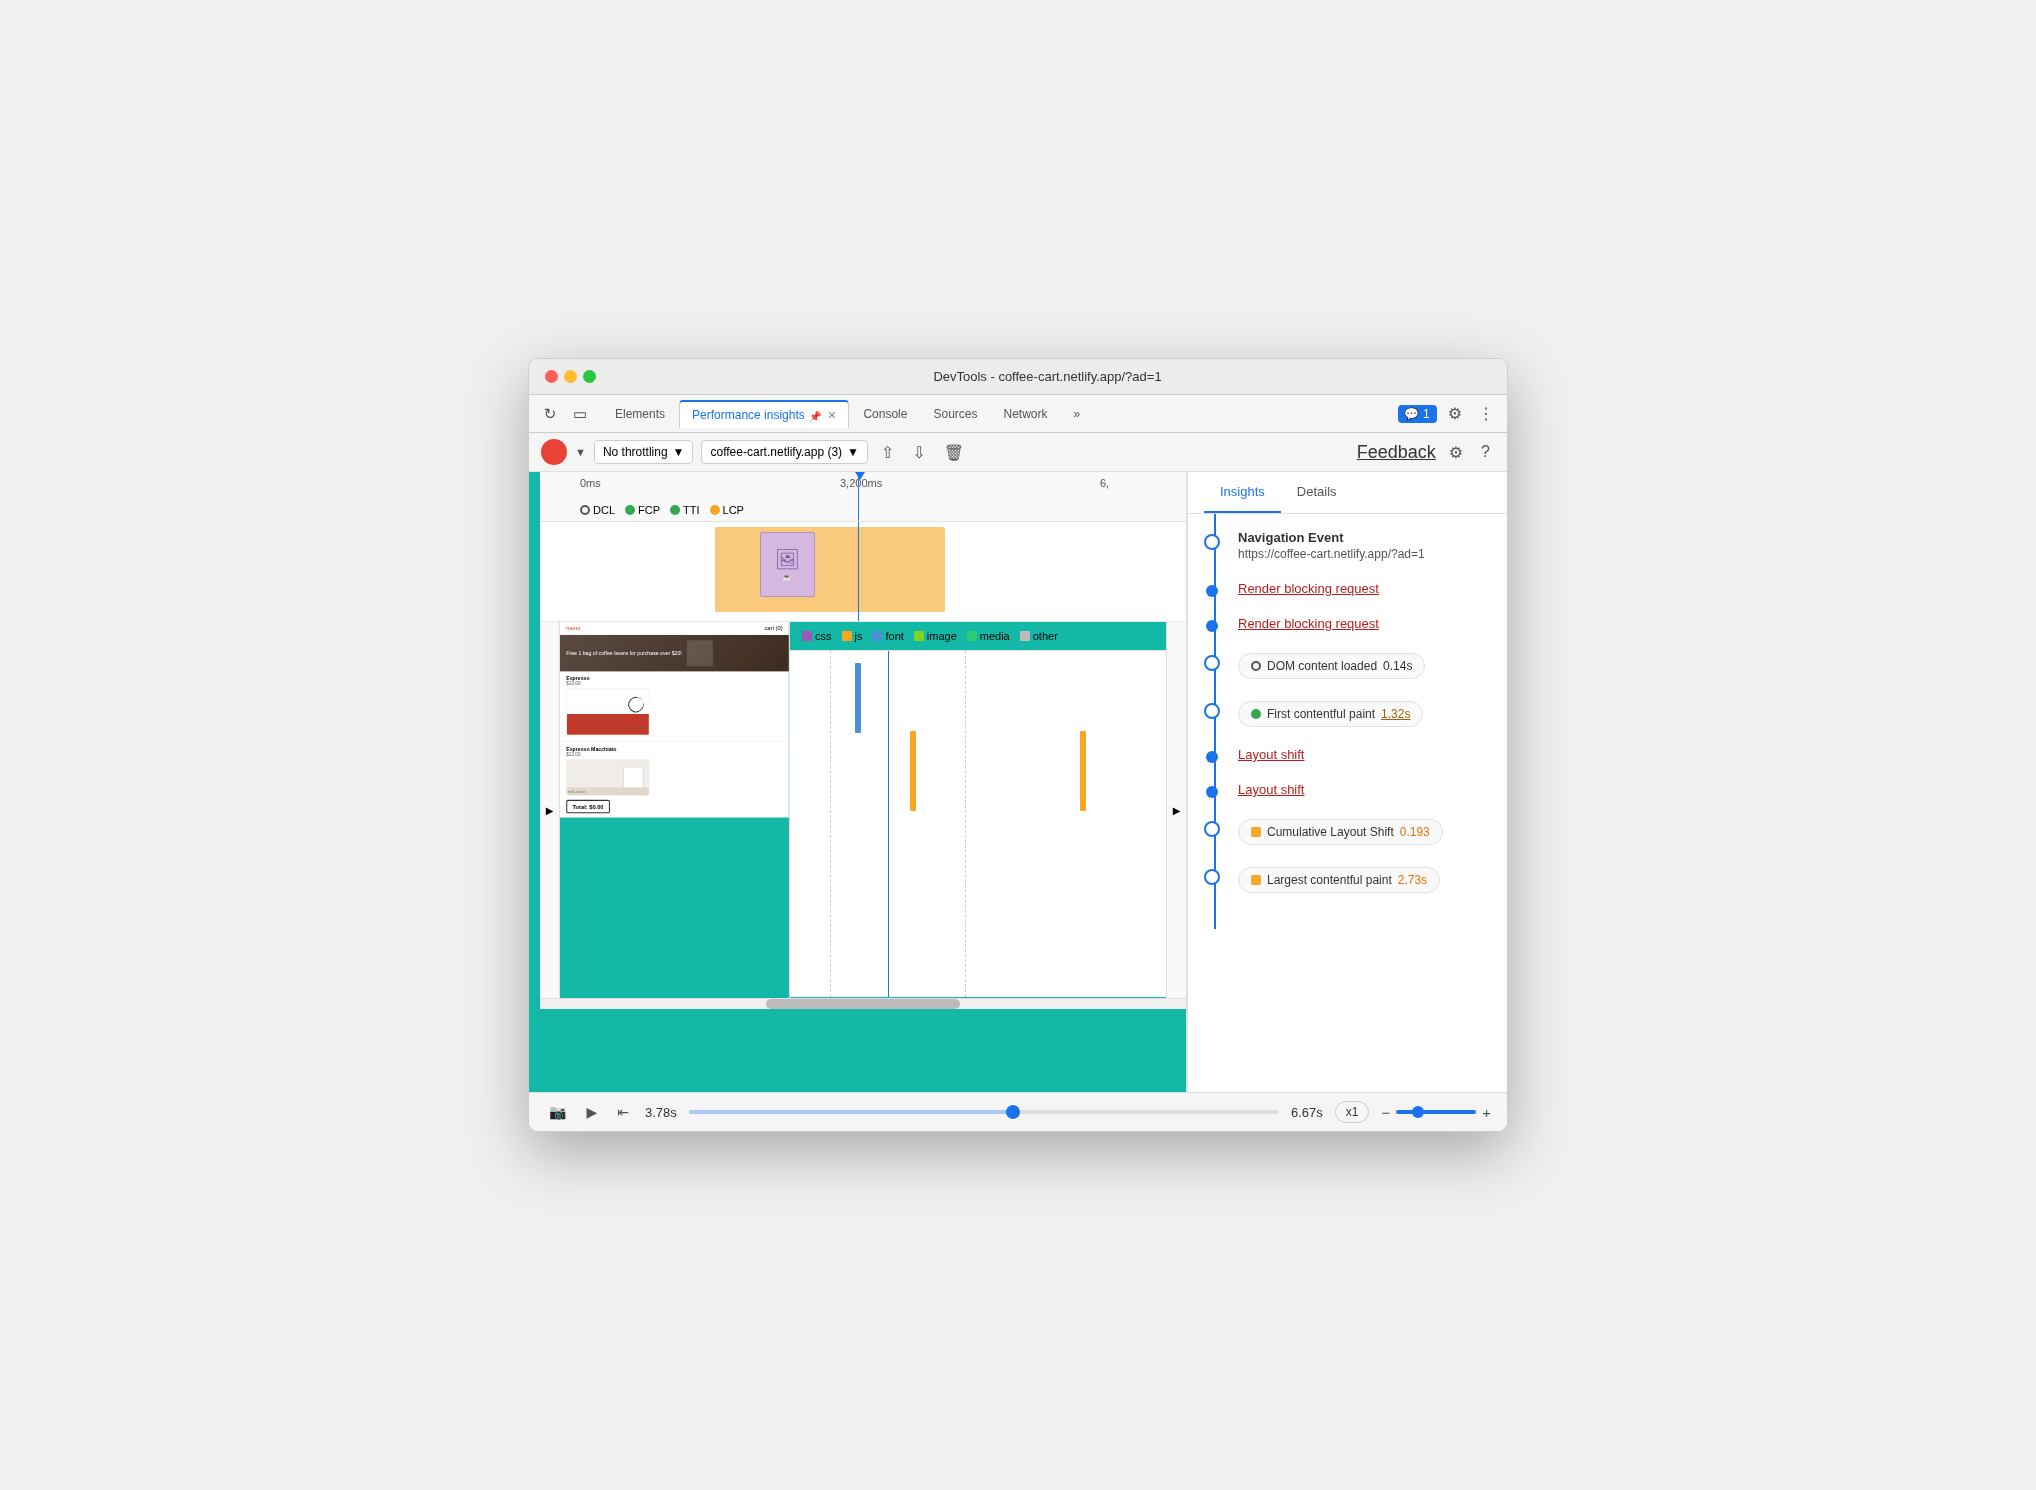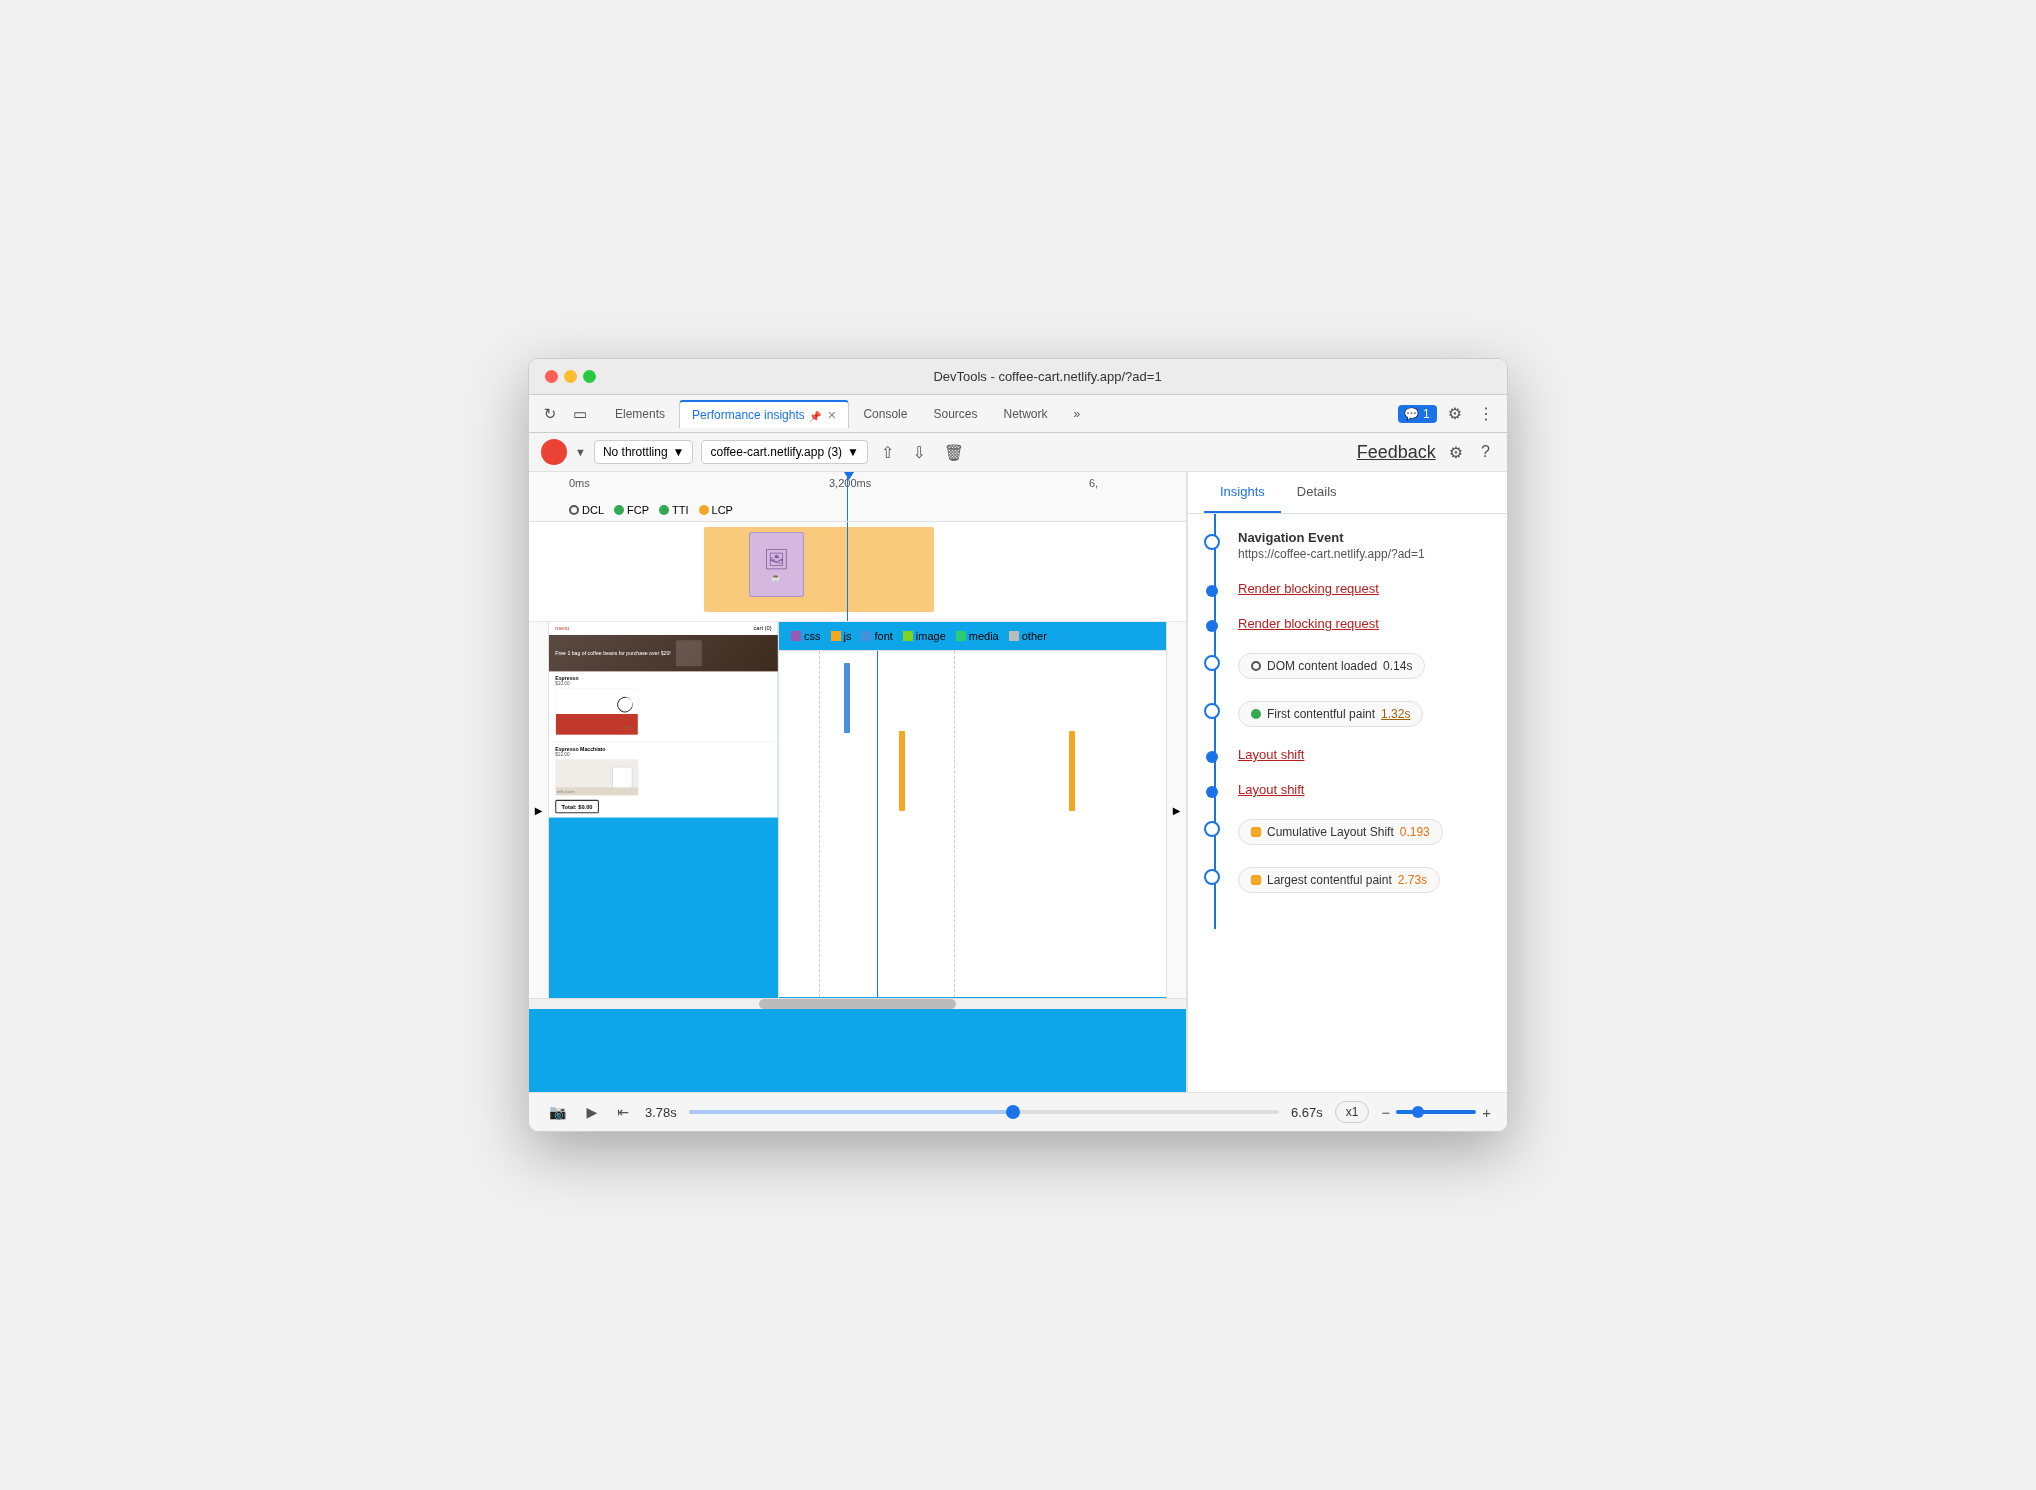--- a/index.html
+++ b/index.html
@@ -167,25 +167,26 @@
     }
     
     .main-area {
       display: flex;
       height: 620px;
       overflow: hidden;
     }
     
     .timeline-panel {
       flex: 1;
-      background: #0ea5e9;
+      background: #14b8a6;
       overflow: hidden;
       display: flex;
       flex-direction: column;
       border-right: 1px solid #e0e0e0;
+      padding-left: 11px;
     }
     .time-label {
       font-size: 11px;
       color: #555;
       position: absolute;
     }
     .legend-row {
       display: flex;
       align-items: center;
       gap: 10px;

